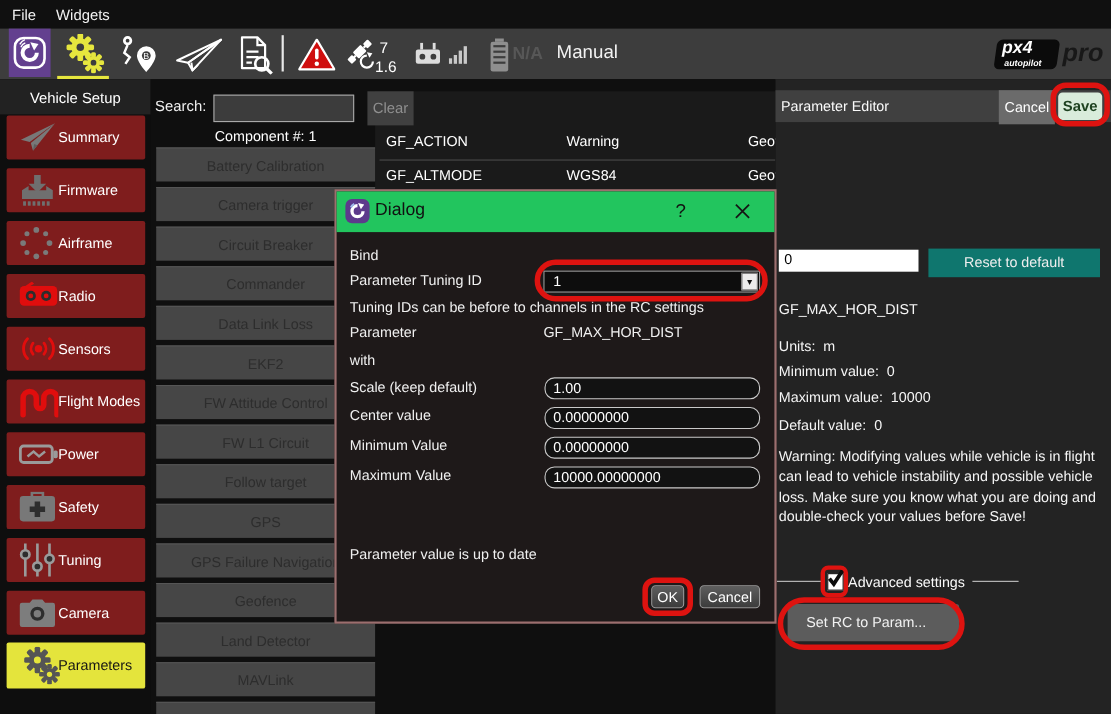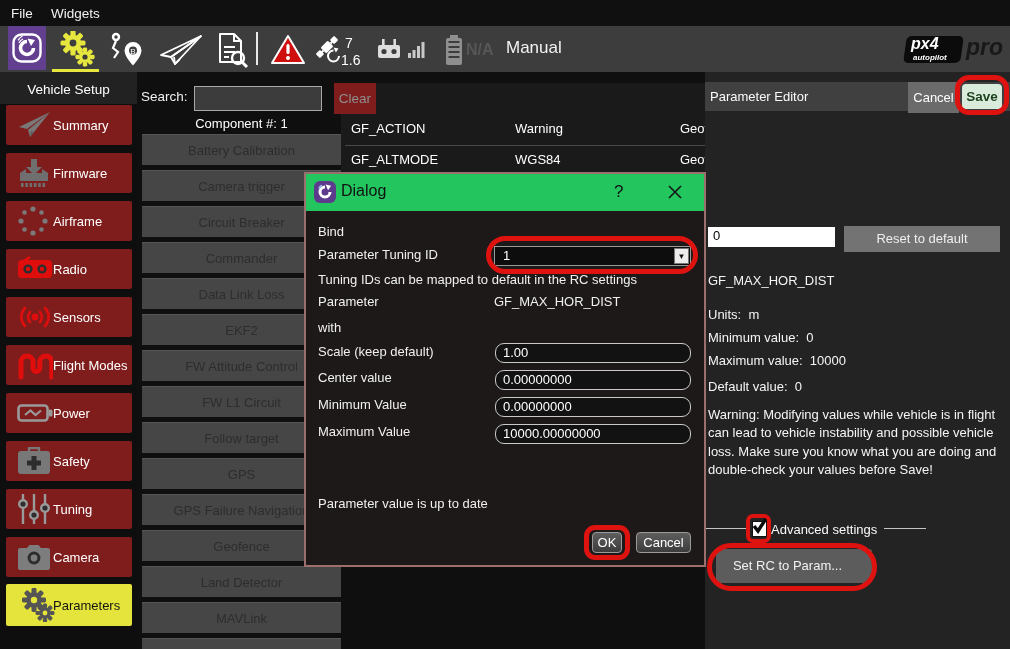--- a/index.html
+++ b/index.html
@@ -360,21 +360,21 @@
           </g>
    </g>
   </svg>
   <span class="lbl">Parameters</span>
     </div>
 </div>
 <div class="abs" id="middle">
  <div class="abs" style="left:341px;top:83px;width:364px;height:93px;background:#1a1a1a"></div>
  <div class="abs" style="left:141px;top:89px;color:#f0f0f0;font-size:13.5px">Search:</div>
  <div class="abs" style="left:194px;top:86px;width:128px;height:25px;background:#3c3c3c;border:1px solid #a8a8a8"></div>
- <div class="abs" style="left:334px;top:83px;width:42px;height:31px;background:#7f1d1d;color:#8f8f8f;font-size:13.5px;text-align:center;line-height:31px">Clear</div>
+ <div class="abs" style="left:334px;top:83px;width:42px;height:31px;background:#404040;color:#8f8f8f;font-size:13.5px;text-align:center;line-height:31px">Clear</div>
  <div class="abs" style="left:142px;top:116px;width:199px;text-align:center;color:#fff;font-size:13px">Component #: 1</div>
  <div class="abs gbtn" style="top:134px">Battery Calibration</div>
  <div class="abs gbtn" style="top:170px">Camera trigger</div>
  <div class="abs gbtn" style="top:206px">Circuit Breaker</div>
  <div class="abs gbtn" style="top:242px">Commander</div>
  <div class="abs gbtn" style="top:278px">Data Link Loss</div>
  <div class="abs gbtn" style="top:314px">EKF2</div>
  <div class="abs gbtn" style="top:350px">FW Attitude Control</div>
  <div class="abs gbtn" style="top:386px">FW L1 Circuit</div>
  <div class="abs gbtn" style="top:422px">Follow target</div>
@@ -394,21 +394,21 @@
   <div class="abs" style="left:174px;top:37px">WGS84</div>
   <div class="abs" style="left:339px;top:37px">Geofence&nbsp;altitude&nbsp;mode</div>
  </div>
 </div>
 <div class="abs panel" id="panel">
  <div class="abs" style="left:0;top:10px;width:305px;height:29px;background:#404040"></div>
  <div class="abs" style="left:5px;top:17px;color:#fafafa;font-size:13px">Parameter Editor</div>
  <div class="abs" style="left:203px;top:10px;width:51px;height:31px;background:#6b6b6b;color:#fff;font-size:13px;text-align:center;line-height:31px">Cancel</div>
  <div class="abs" style="left:257px;top:12px;width:40px;height:25px;background:#d9ecdb;border-radius:4px;color:#1e4220;font-size:13.5px;font-weight:bold;text-align:center;line-height:25px">Save</div>
  <div class="abs" style="left:3px;top:155px;width:127px;height:20px;background:#fff;color:#000;font-size:13px;padding:1px 5px">0</div>
- <div class="abs" style="left:139px;top:154px;width:156px;height:26px;background:#737373;color:#efefef;font-size:13px;text-align:center;line-height:26px">Reset to default</div>
+ <div class="abs" style="left:139px;top:154px;width:156px;height:26px;background:#0f766e;color:#efefef;font-size:13px;text-align:center;line-height:26px">Reset to default</div>
  <div class="abs ptxt" style="left:3px;top:201px">GF_MAX_HOR_DIST</div>
  <div class="abs ptxt" style="left:3px;top:235px">Units:&nbsp; m</div>
  <div class="abs ptxt" style="left:3px;top:258px">Minimum value:&nbsp; 0</div>
  <div class="abs ptxt" style="left:3px;top:281px">Maximum value:&nbsp; 10000</div>
  <div class="abs ptxt" style="left:3px;top:307px">Default value:&nbsp; 0</div>
  <div class="abs ptxt" style="left:3px;top:334px;width:298px;line-height:18.4px;white-space:normal">Warning: Modifying values while vehicle is in flight can lead to vehicle instability and possible vehicle loss. Make sure you know what you are doing and double-check your values before Save!</div>
  <div class="abs" style="left:1px;top:456px;width:41px;height:1px;background:#c3c3c3"></div>
  <div class="abs" style="left:47px;top:449px;width:15px;height:16px;background:#fff;border:1.5px solid #111"></div>
  <svg class="abs" style="left:46px;top:442px" width="20" height="22" viewBox="0 0 20 22">
       <path d="M3 12 l4 5 L16 3" stroke="#0c0c0c" stroke-width="3.4" fill="none"></path>
@@ -429,21 +429,21 @@
   <div class="abs" style="left:35px;top:8px;color:#111;font-size:16px">Dialog</div>
   <div class="abs" style="left:308px;top:8px;color:#111;font-size:17px">?</div>
   <svg class="abs" style="left:361px;top:10px" width="16" height="16" viewBox="0 0 16 16">
         <path d="M2 2 L14 14 M14 2 L2 14" stroke="#151515" stroke-width="1.6"></path>
       </svg>
  </div>
  <div class="dlbl" style="top:50px">Bind</div>
  <div class="dlbl" style="top:73px">Parameter Tuning ID</div>
  <div class="abs" style="left:188px;top:72px;width:197px;height:20px;background:#0d0d0d;border:1px solid #9a9a9a;color:#fff;font-size:13px;padding-left:8px;line-height:18px">1</div>
  <div class="abs" style="left:368px;top:74px;width:15px;height:16px;background:#ececec;border:1px solid #777;color:#111;font-size:8px;text-align:center;line-height:16px">▼</div>
- <div class="dlbl" style="top:98px">Tuning IDs can be mapped to default in the RC settings</div>
+ <div class="dlbl" style="top:98px">Tuning IDs can be before to channels in the RC settings</div>
  <div class="dlbl" style="top:120px">Parameter</div>
  <div class="abs" style="left:188px;top:120px;color:#f0f0f0;font-size:13px">GF_MAX_HOR_DIST</div>
  <div class="dlbl" style="top:146px">with</div>
  <div class="dlbl" style="top:170px">Scale (keep default)</div>
  <div class="din" style="left:189px;top:169px">1.00</div>
  <div class="dlbl" style="top:196px">Center value</div>
  <div class="din" style="left:189px;top:196px">0.00000000</div>
  <div class="dlbl" style="top:223px">Minimum Value</div>
  <div class="din" style="left:189px;top:223px">0.00000000</div>
  <div class="dlbl" style="top:250px">Maximum Value</div>

